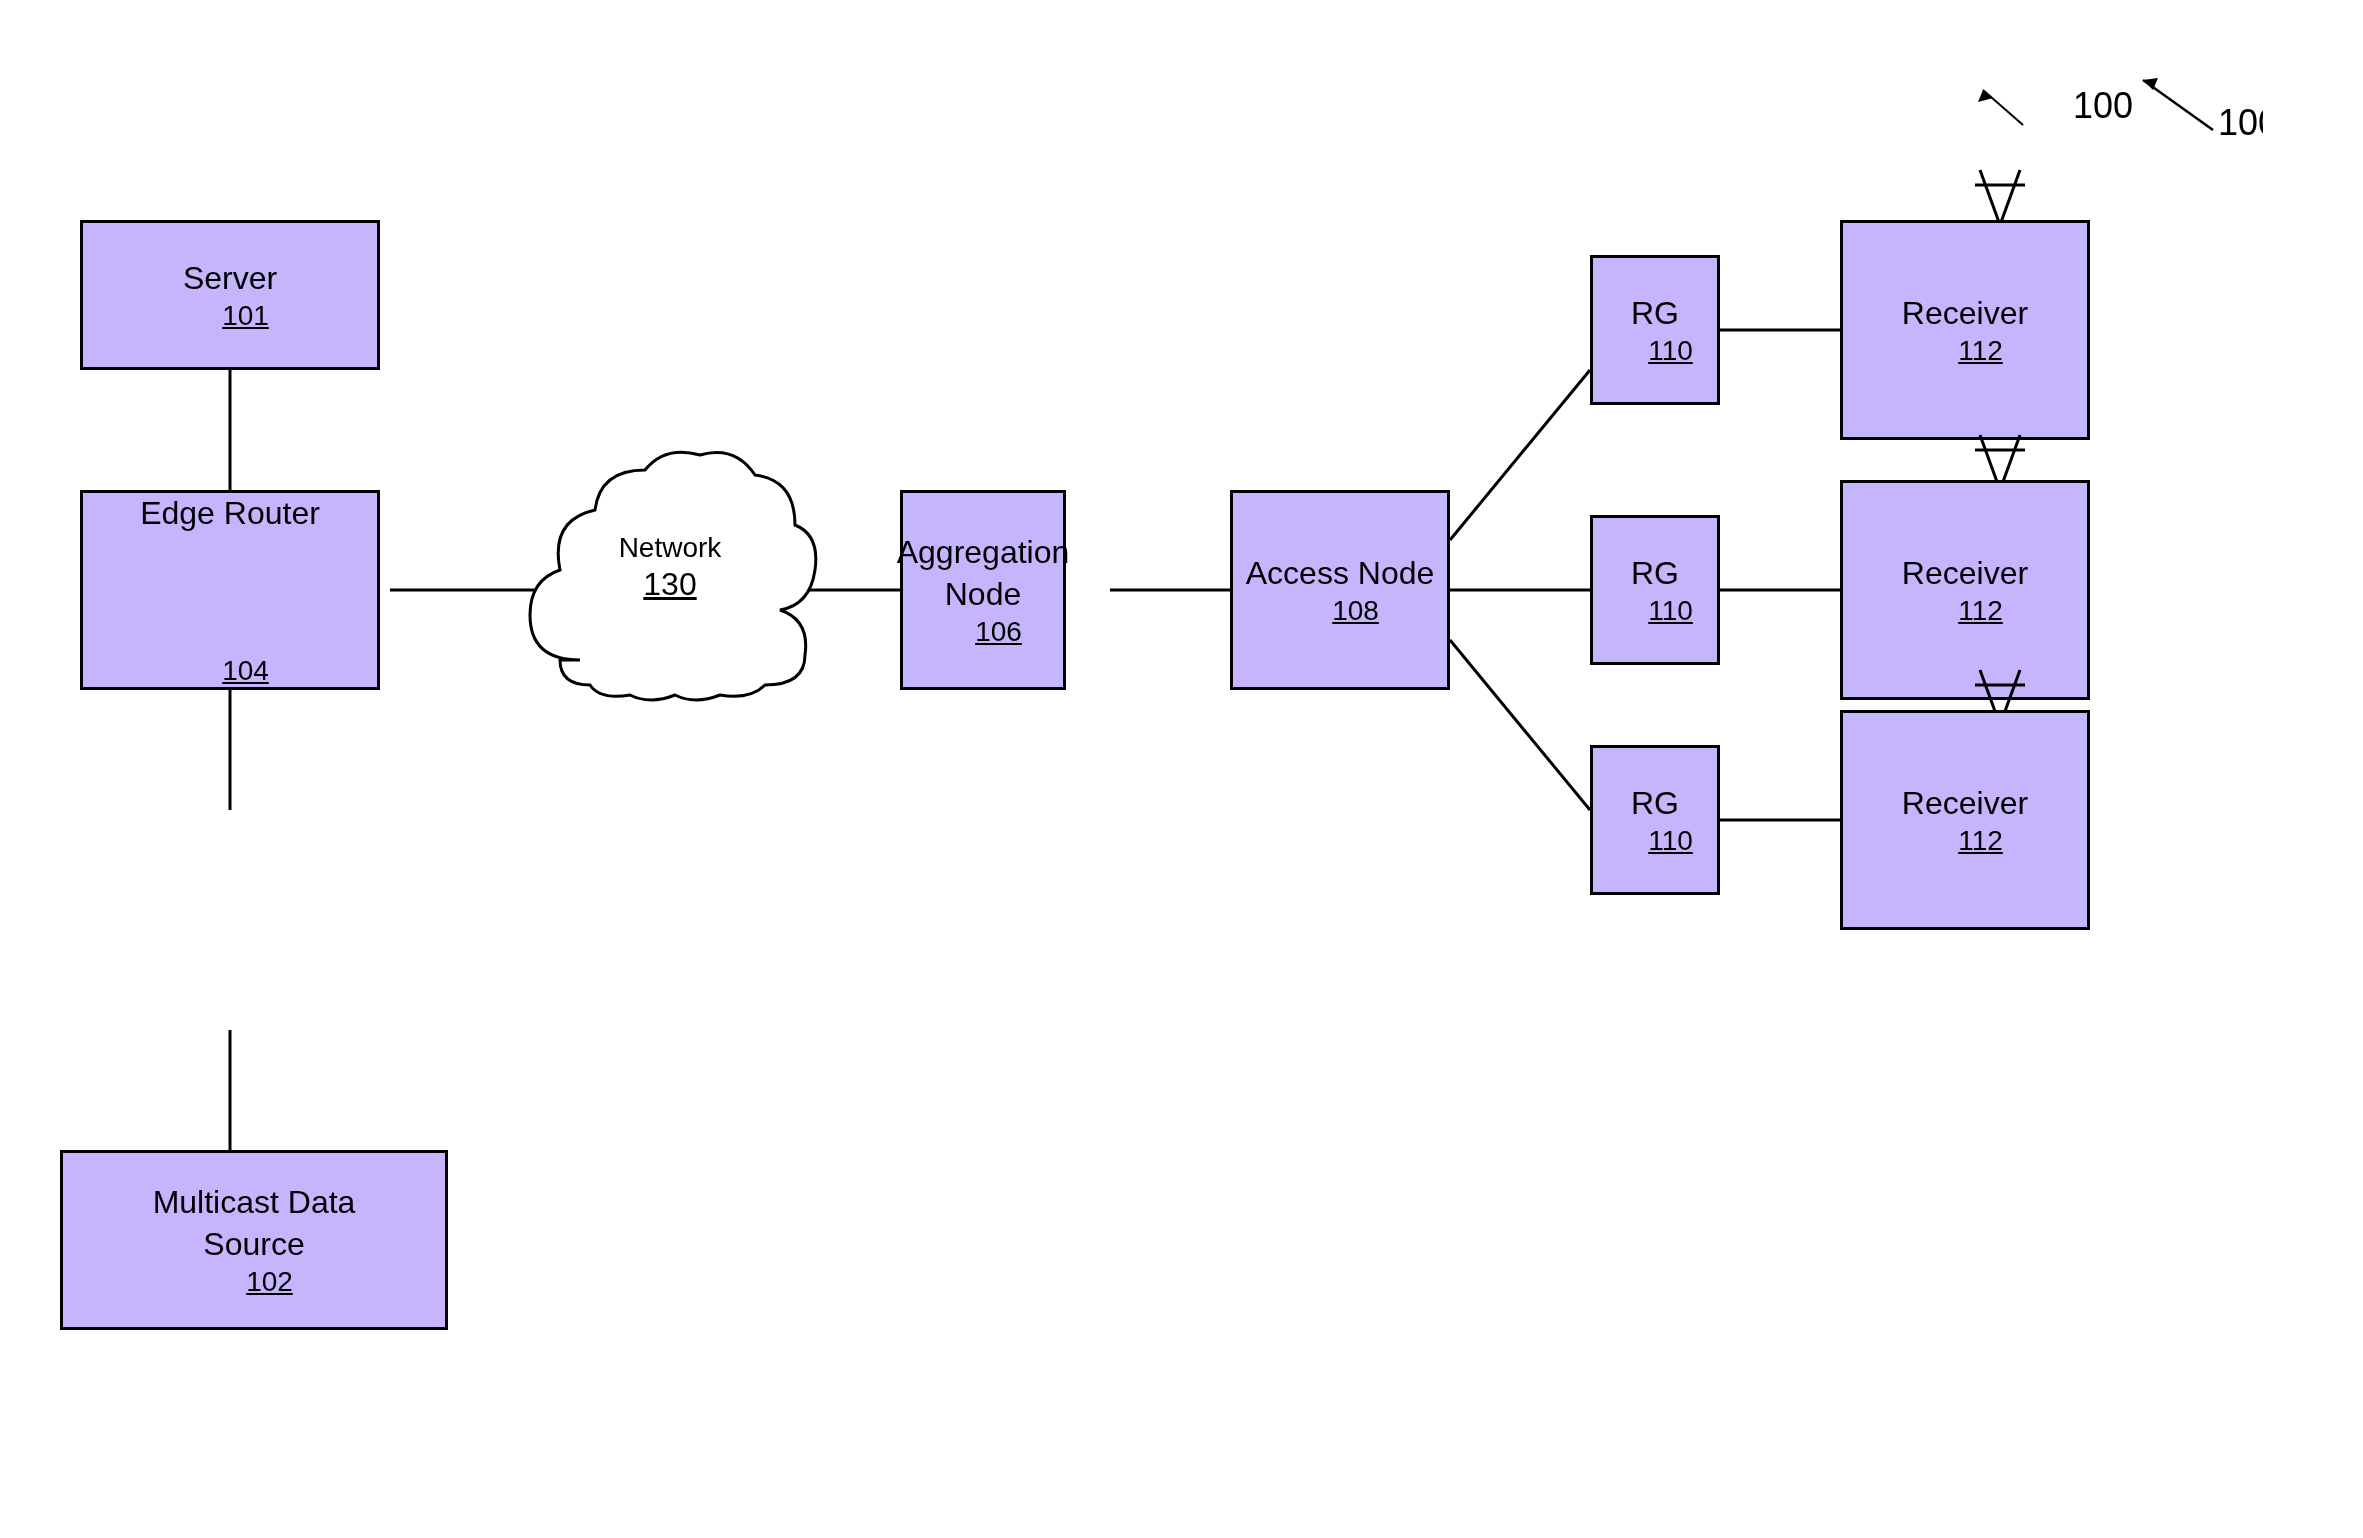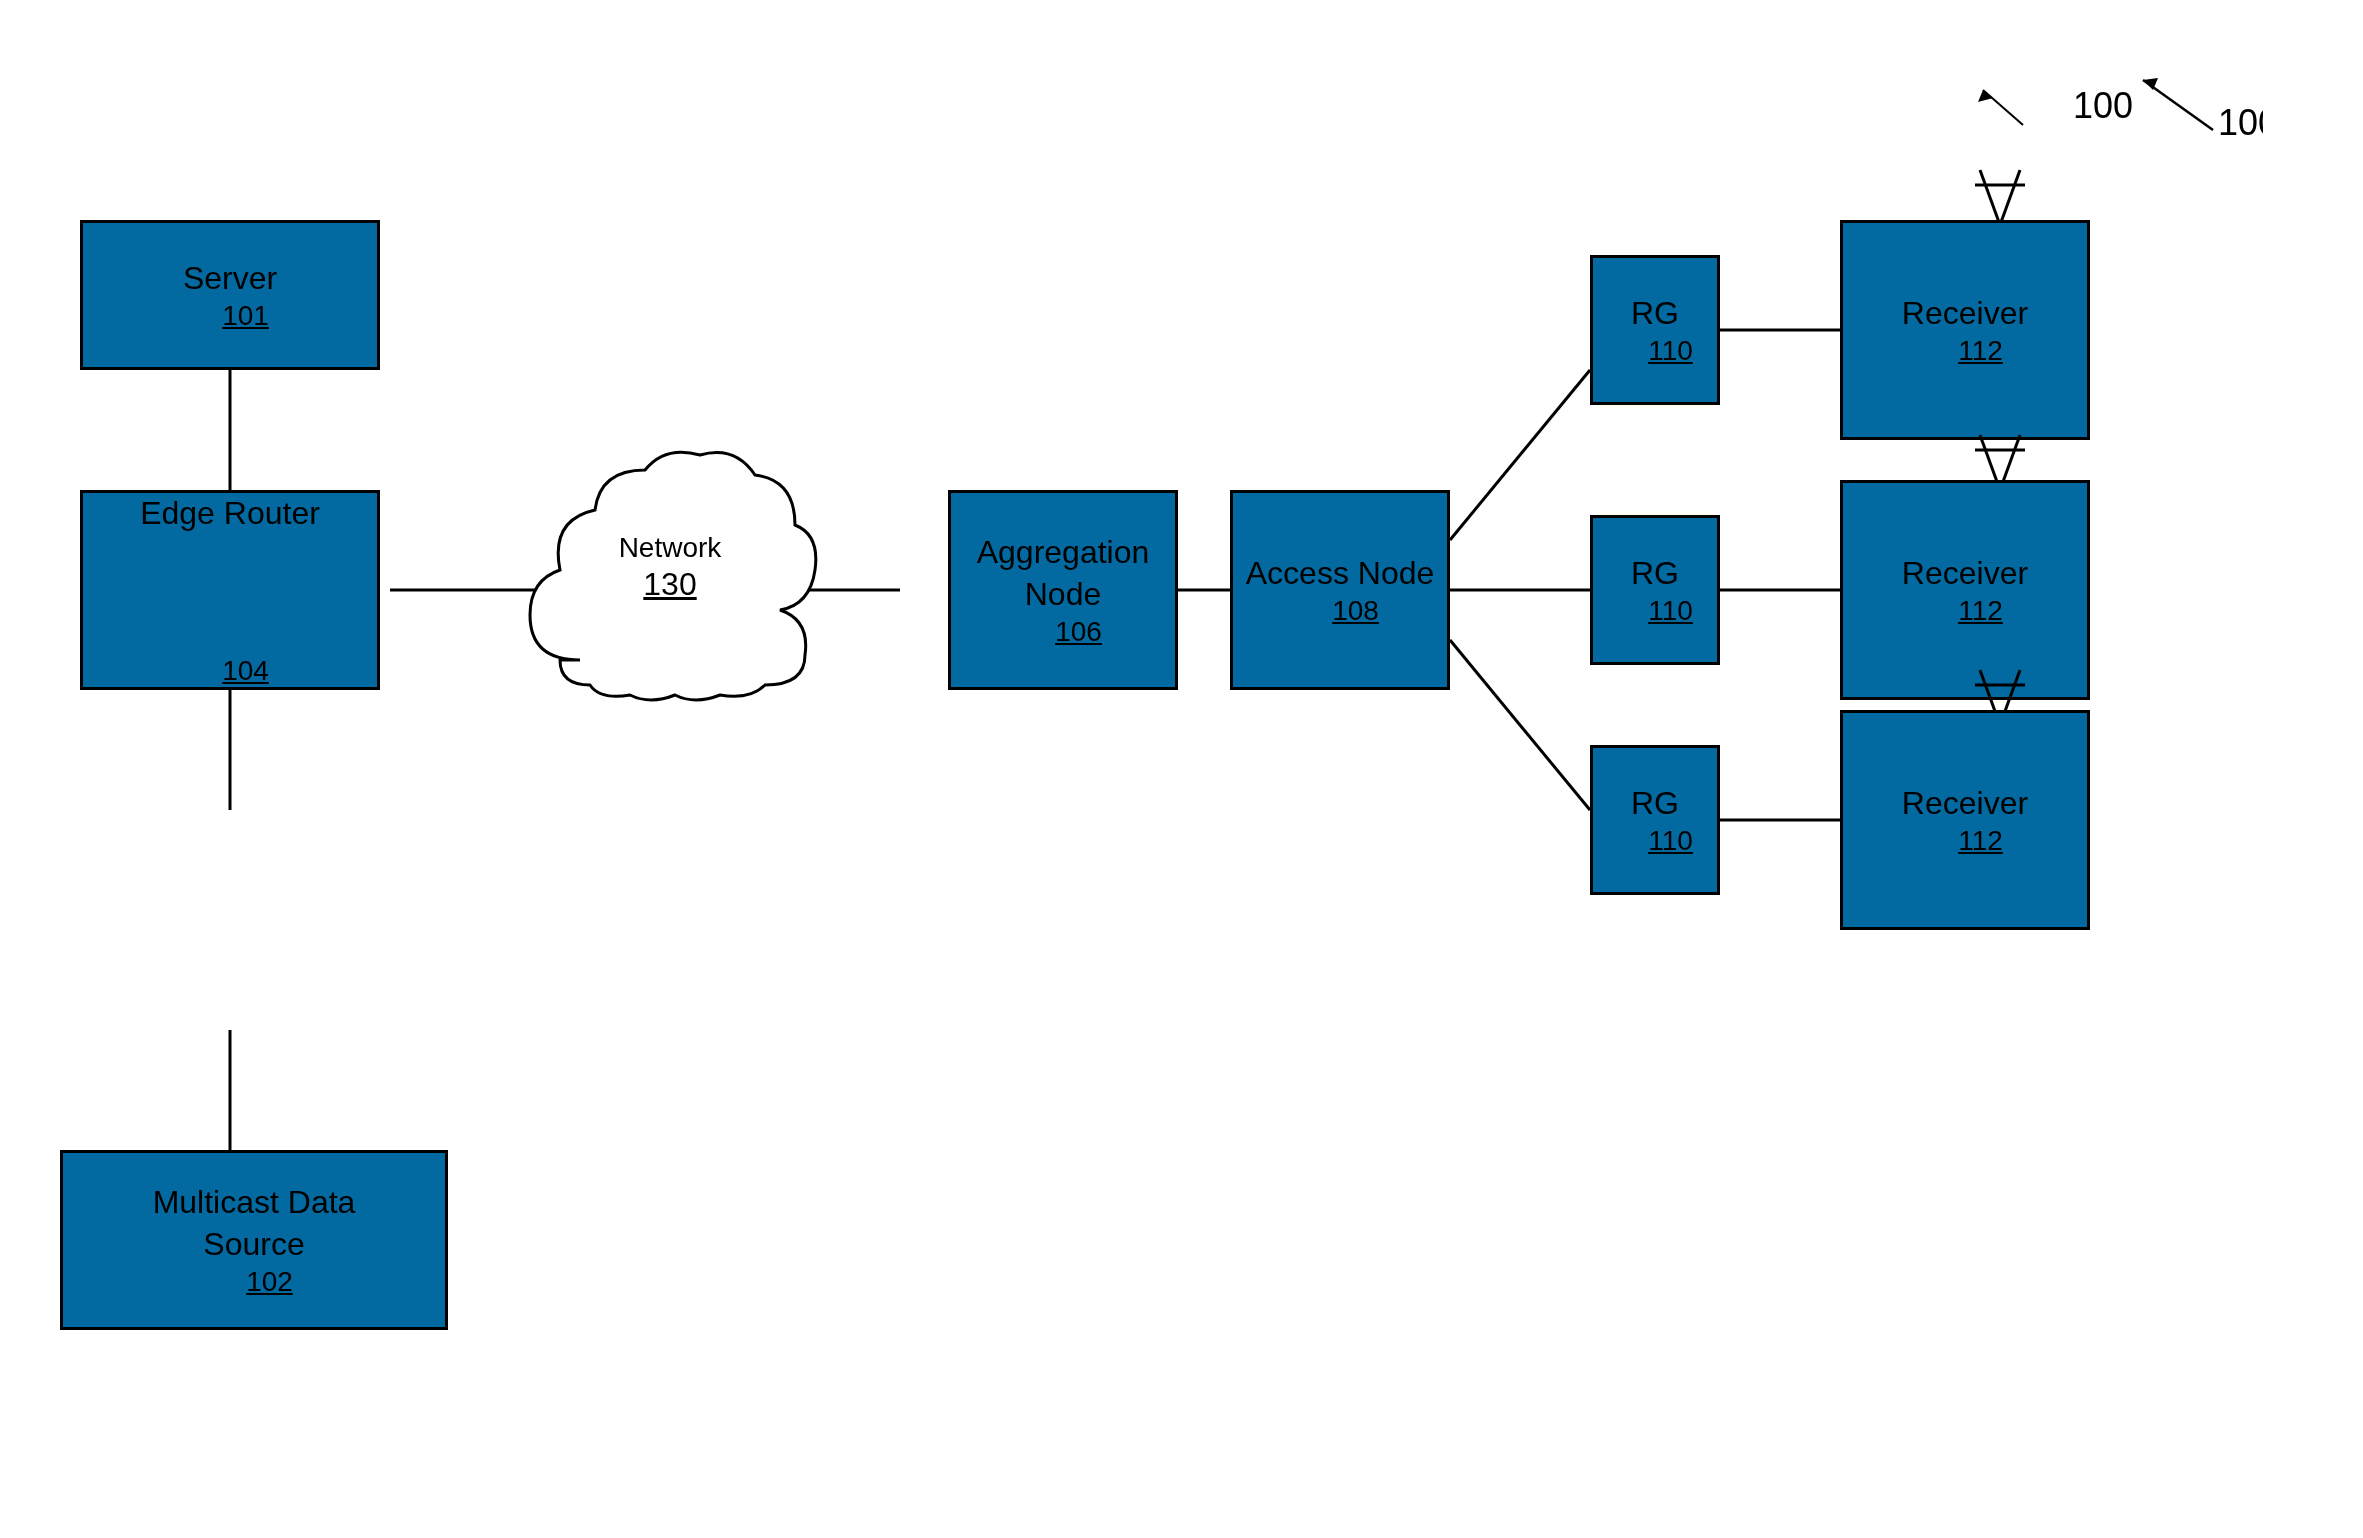--- a/index.html
+++ b/index.html
@@ -16,21 +16,21 @@
       position: absolute;
       top: 0; left: 0;
       width: 2363px;
       height: 1538px;
     }
 
     
     .node-box {
       position: absolute;
       border: 3px solid #000;
-      background: #0369a1;
+      background: #c4b5fd;
       display: flex;
       flex-direction: column;
       align-items: center;
       justify-content: center;
       text-align: center;
     }
 
     .node-box .label {
       font-size: 32px;
       font-weight: normal;
@@ -160,21 +160,21 @@
                Q 130,265 110,255 
                Q 80,260 70,245 
                Q 40,245 40,220 Z" fill="white" stroke="#000" stroke-width="3"></path>
     </svg>
     <div style="position:absolute; top:90px; left:0; width:300px; text-align:center;">
       <div class="label">Network</div>
       <div class="ref">130</div>
     </div>
   </div>
 
-  <div class="node-box" style="left:948px; top:490px; width:230px; height:200px;">
+  <div class="node-box" style="left:900px; top:490px; width:166px; height:200px;">
     <span class="label" style="white-space:pre-line;">Aggregation
 Node</span>
     <span class="ref">106</span>
   </div>
 
   <div class="node-box" style="left:1230px; top:490px; width:220px; height:200px;">
     <span class="label">Access Node</span>
     <span class="ref">108</span>
   </div>
 

